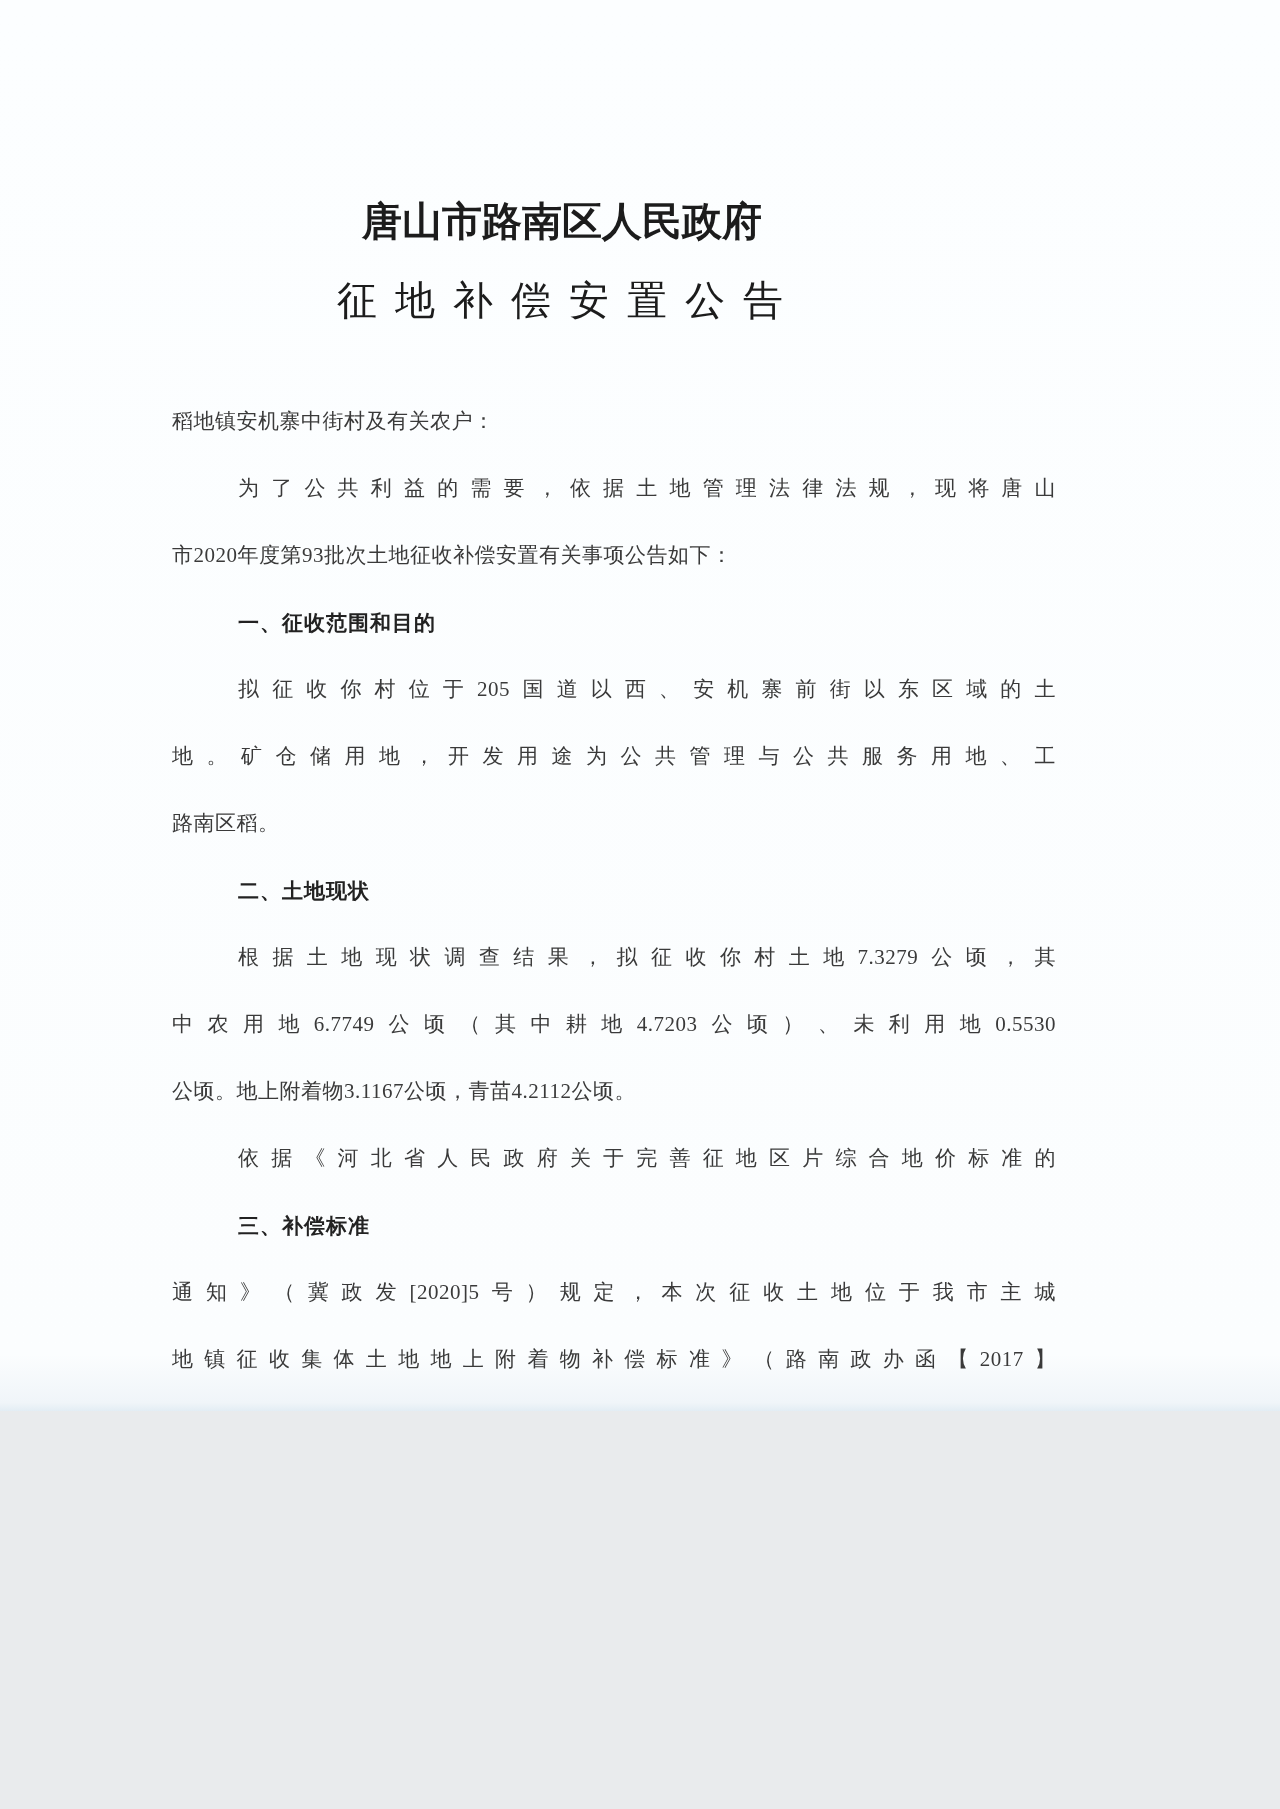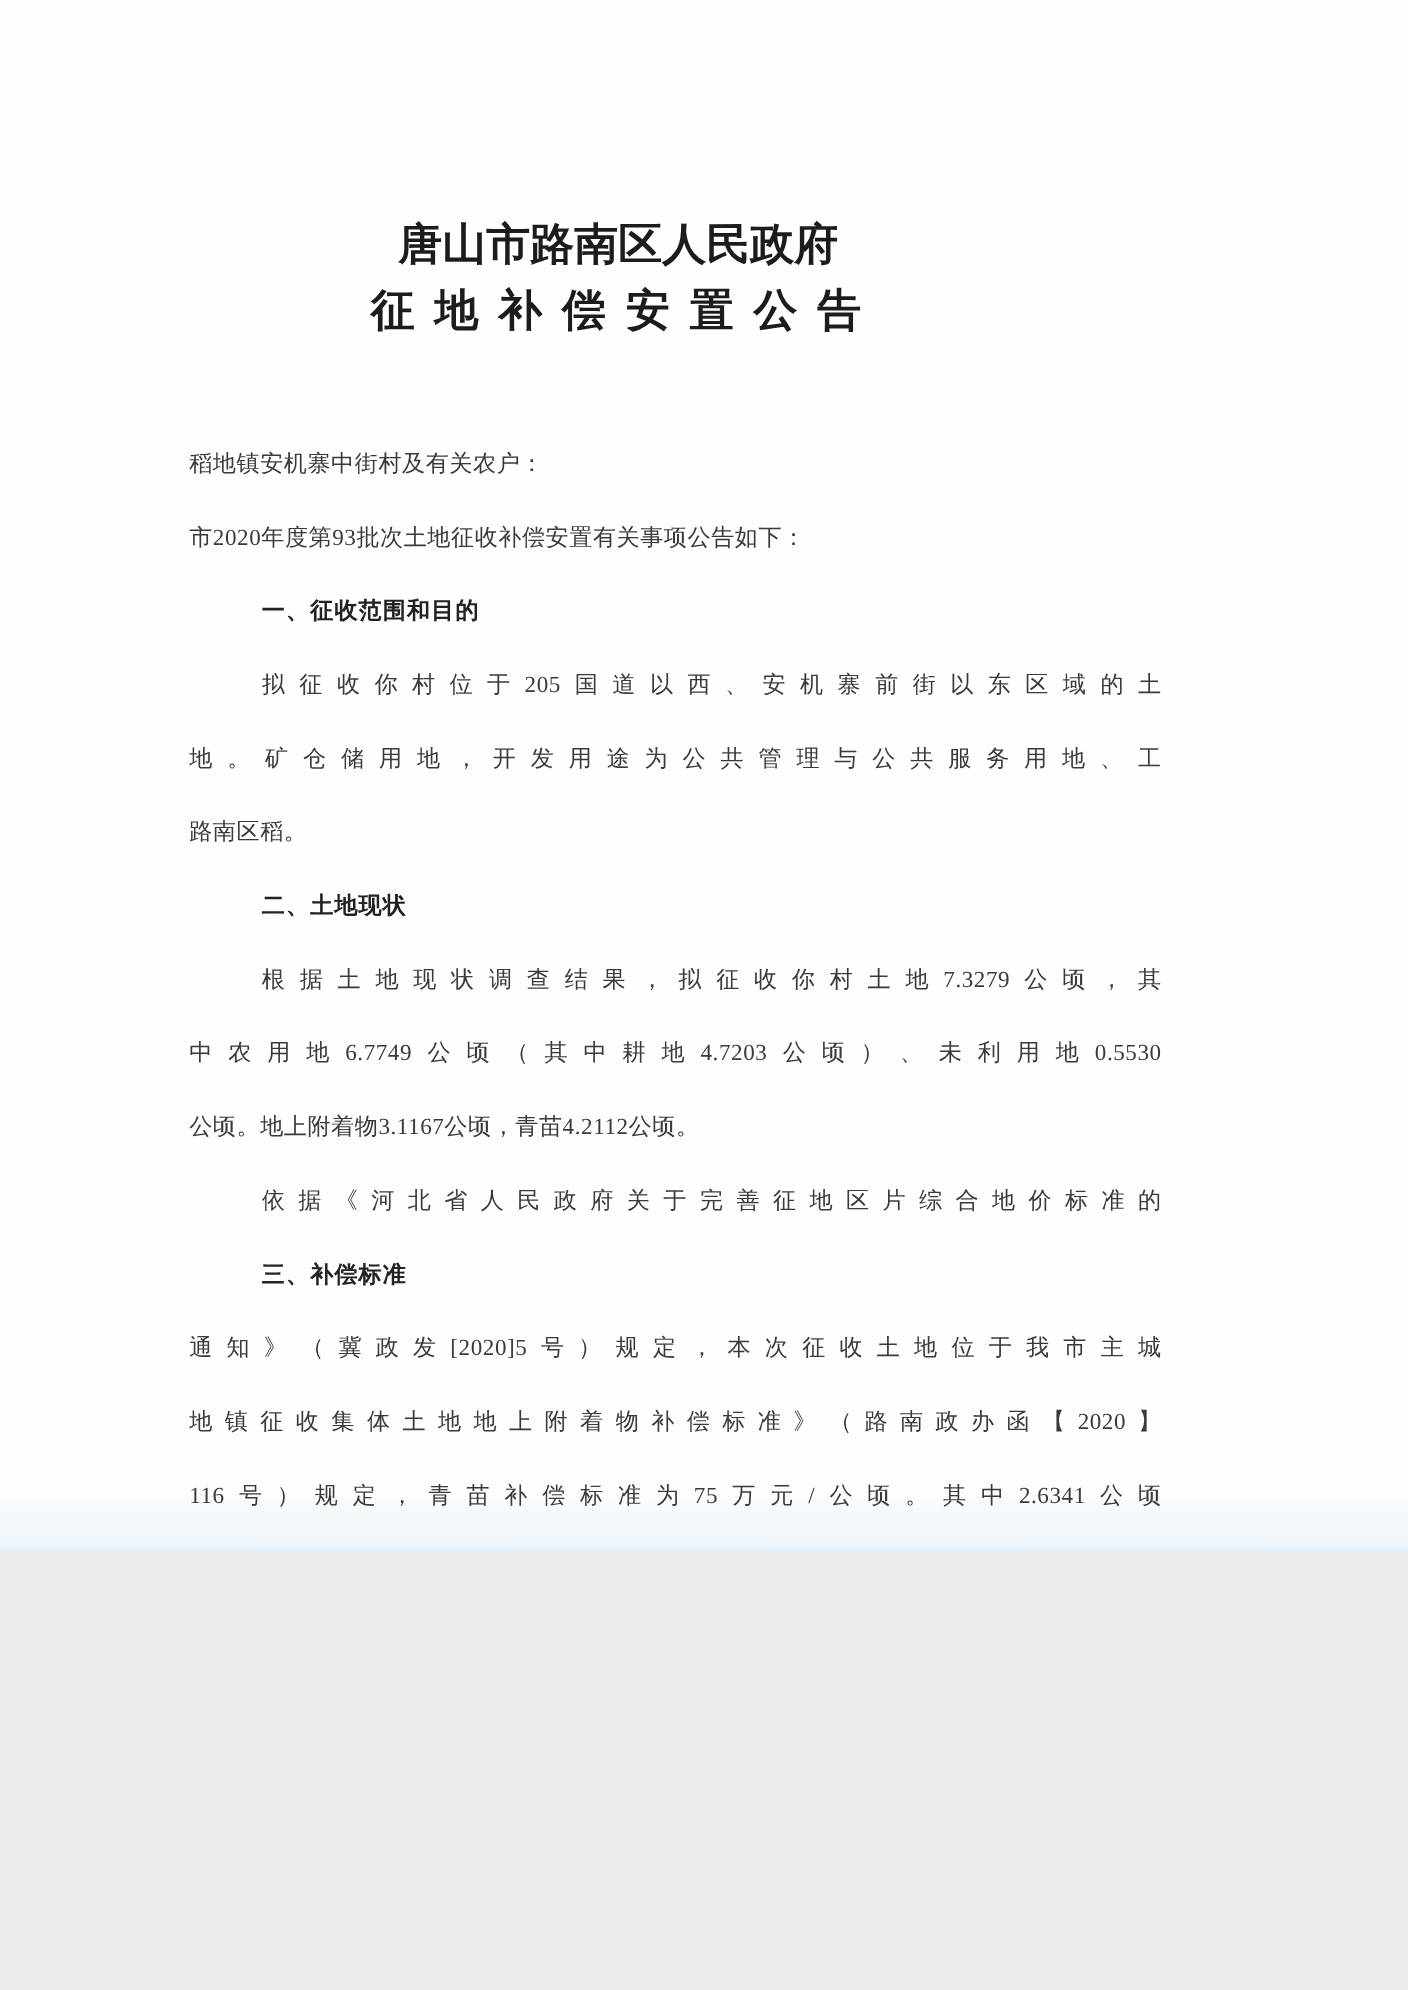--- a/index.html
+++ b/index.html
@@ -26,24 +26,24 @@
     transform: translateX(-52px);
     color: #1c1c1c;
   }
   .title-line1 {
     font-size: 40px;
     line-height: 48px;
     font-weight: 700;
     letter-spacing: 0px;
   }
   .title-line2 {
-    margin-top: 12px;
+    margin-top: 31px;
     font-size: 40px;
     line-height: 48px;
-    font-weight: 700;
+    font-weight: 400;
     letter-spacing: 4px;
     white-space: pre;
   }
   .doc-body {
     position: absolute;
     top: 388px;
     left: 172px;
     width: 884px;
   }
   .line {
@@ -73,29 +73,30 @@
 </head>
 <body>
 
 <div class="page">
   <div class="title-block">
     <div class="title-line1">唐山市路南区人民政府</div>
     <div class="title-line2">征 地 补 偿 安 置 公 告</div>
   </div>
   <div class="doc-body" id="doc-body">
       <div class="line">稻地镇安机寨中街村及有关农户：</div>
+      <div class="line indent justify">为了公共利益的需要，依据土地管理法律法规，现将唐山</div>
       <div class="line">市2020年度第93批次土地征收补偿安置有关事项公告如下：</div>
       <div class="line heading indent">一、征收范围和目的</div>
       <div class="line indent justify">拟征收你村位于205国道以西、安机寨前街以东区域的土</div>
       <div class="line justify">地。矿仓储用地，开发用途为公共管理与公共服务用地、工</div>
       <div class="line">路南区稻。</div>
       <div class="line heading indent">二、土地现状</div>
       <div class="line indent justify">根据土地现状调查结果，拟征收你村土地7.3279公顷，其</div>
       <div class="line justify">中农用地6.7749公顷（其中耕地4.7203公顷）、未利用地0.5530</div>
       <div class="line">公顷。地上附着物3.1167公顷，青苗4.2112公顷。</div>
       <div class="line indent justify">依据《河北省人民政府关于完善征地区片综合地价标准的</div>
       <div class="line heading indent">三、补偿标准</div>
       <div class="line justify">通知》（冀政发[2020]5号）规定，本次征收土地位于我市主城</div>
-      <div class="line justify">地镇征收集体土地地上附着物补偿标准》（路南政办函【2020】</div>
+      <div class="line justify">地镇征收集体土地地上附着物补偿标准》（路南政办函【2017】</div>
       <div class="line justify">116号）规定，青苗补偿标准为75万元/公顷。其中2.6341公顷</div>
       <div class="line justify">地上附着物另行评估补偿；0.4826公顷无权源建设用地，地上</div>
     </div>
 </div>
 
 </body></html>

